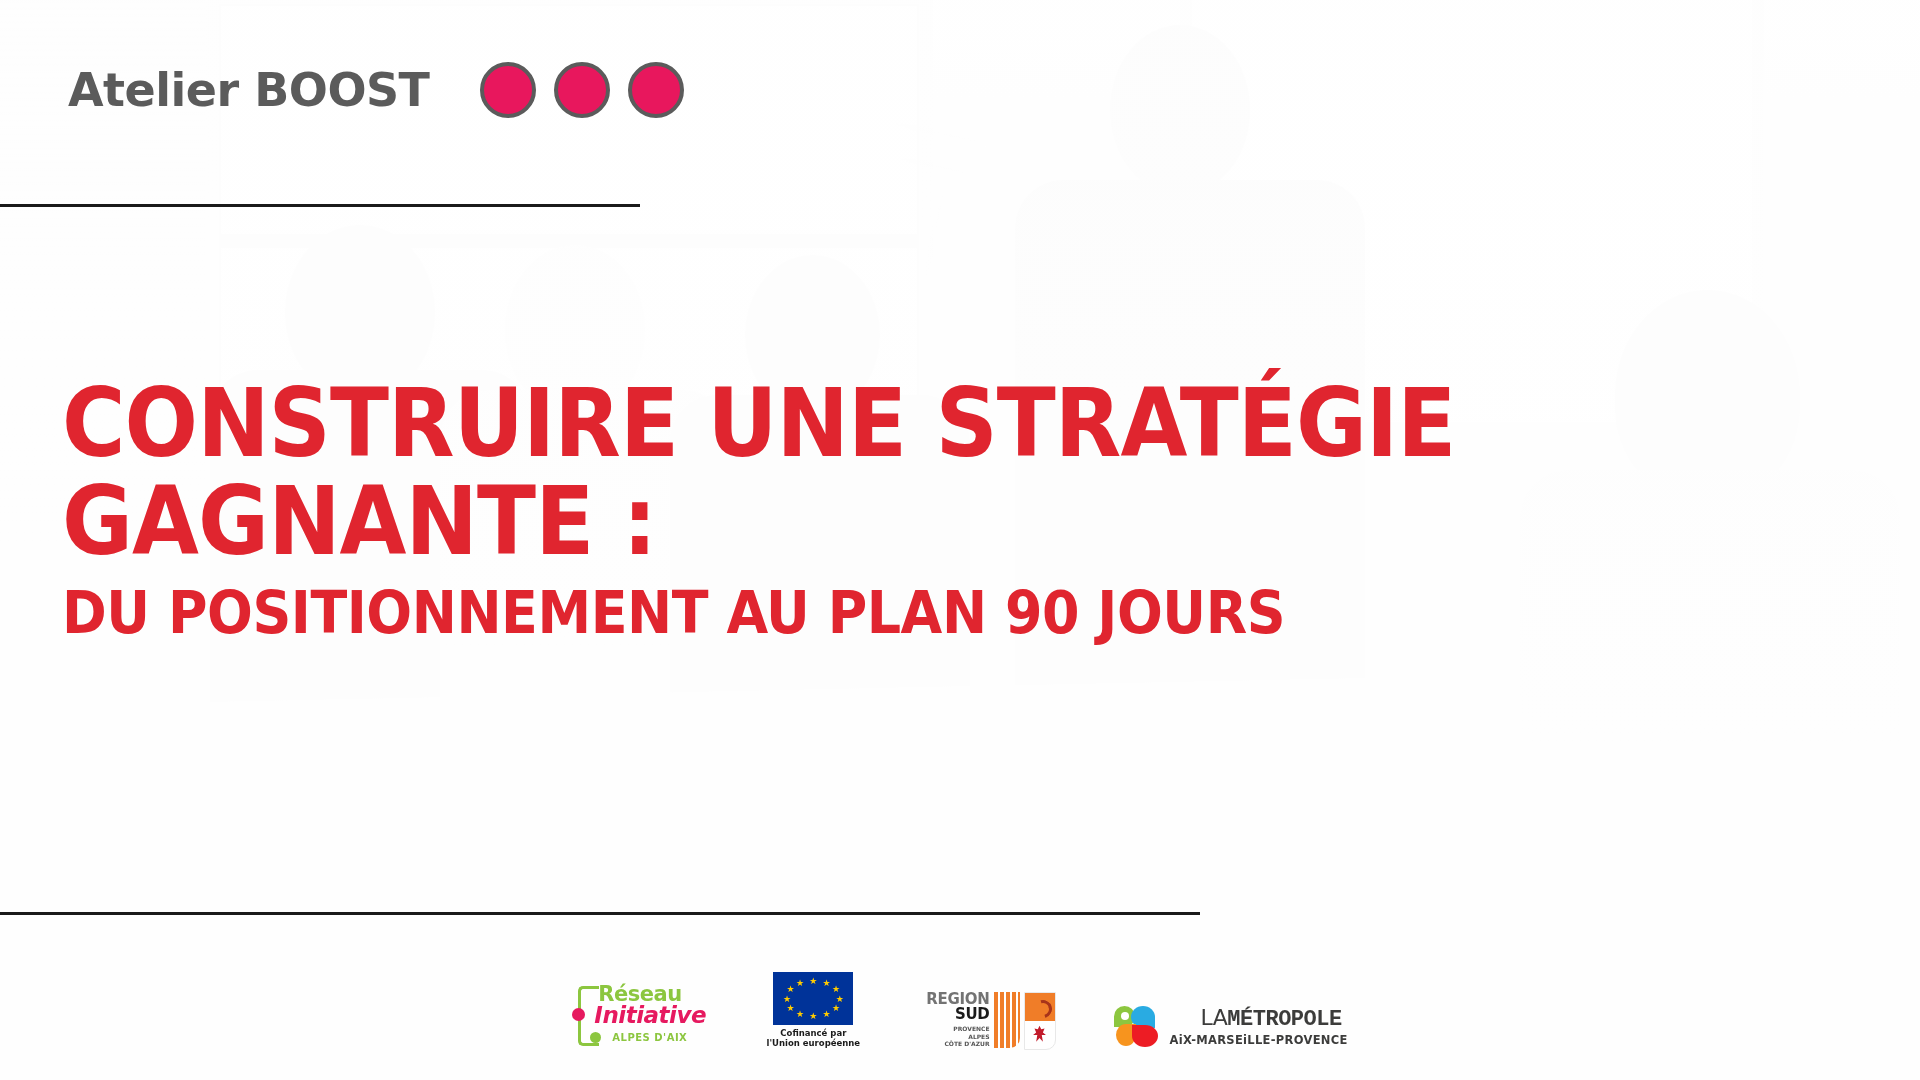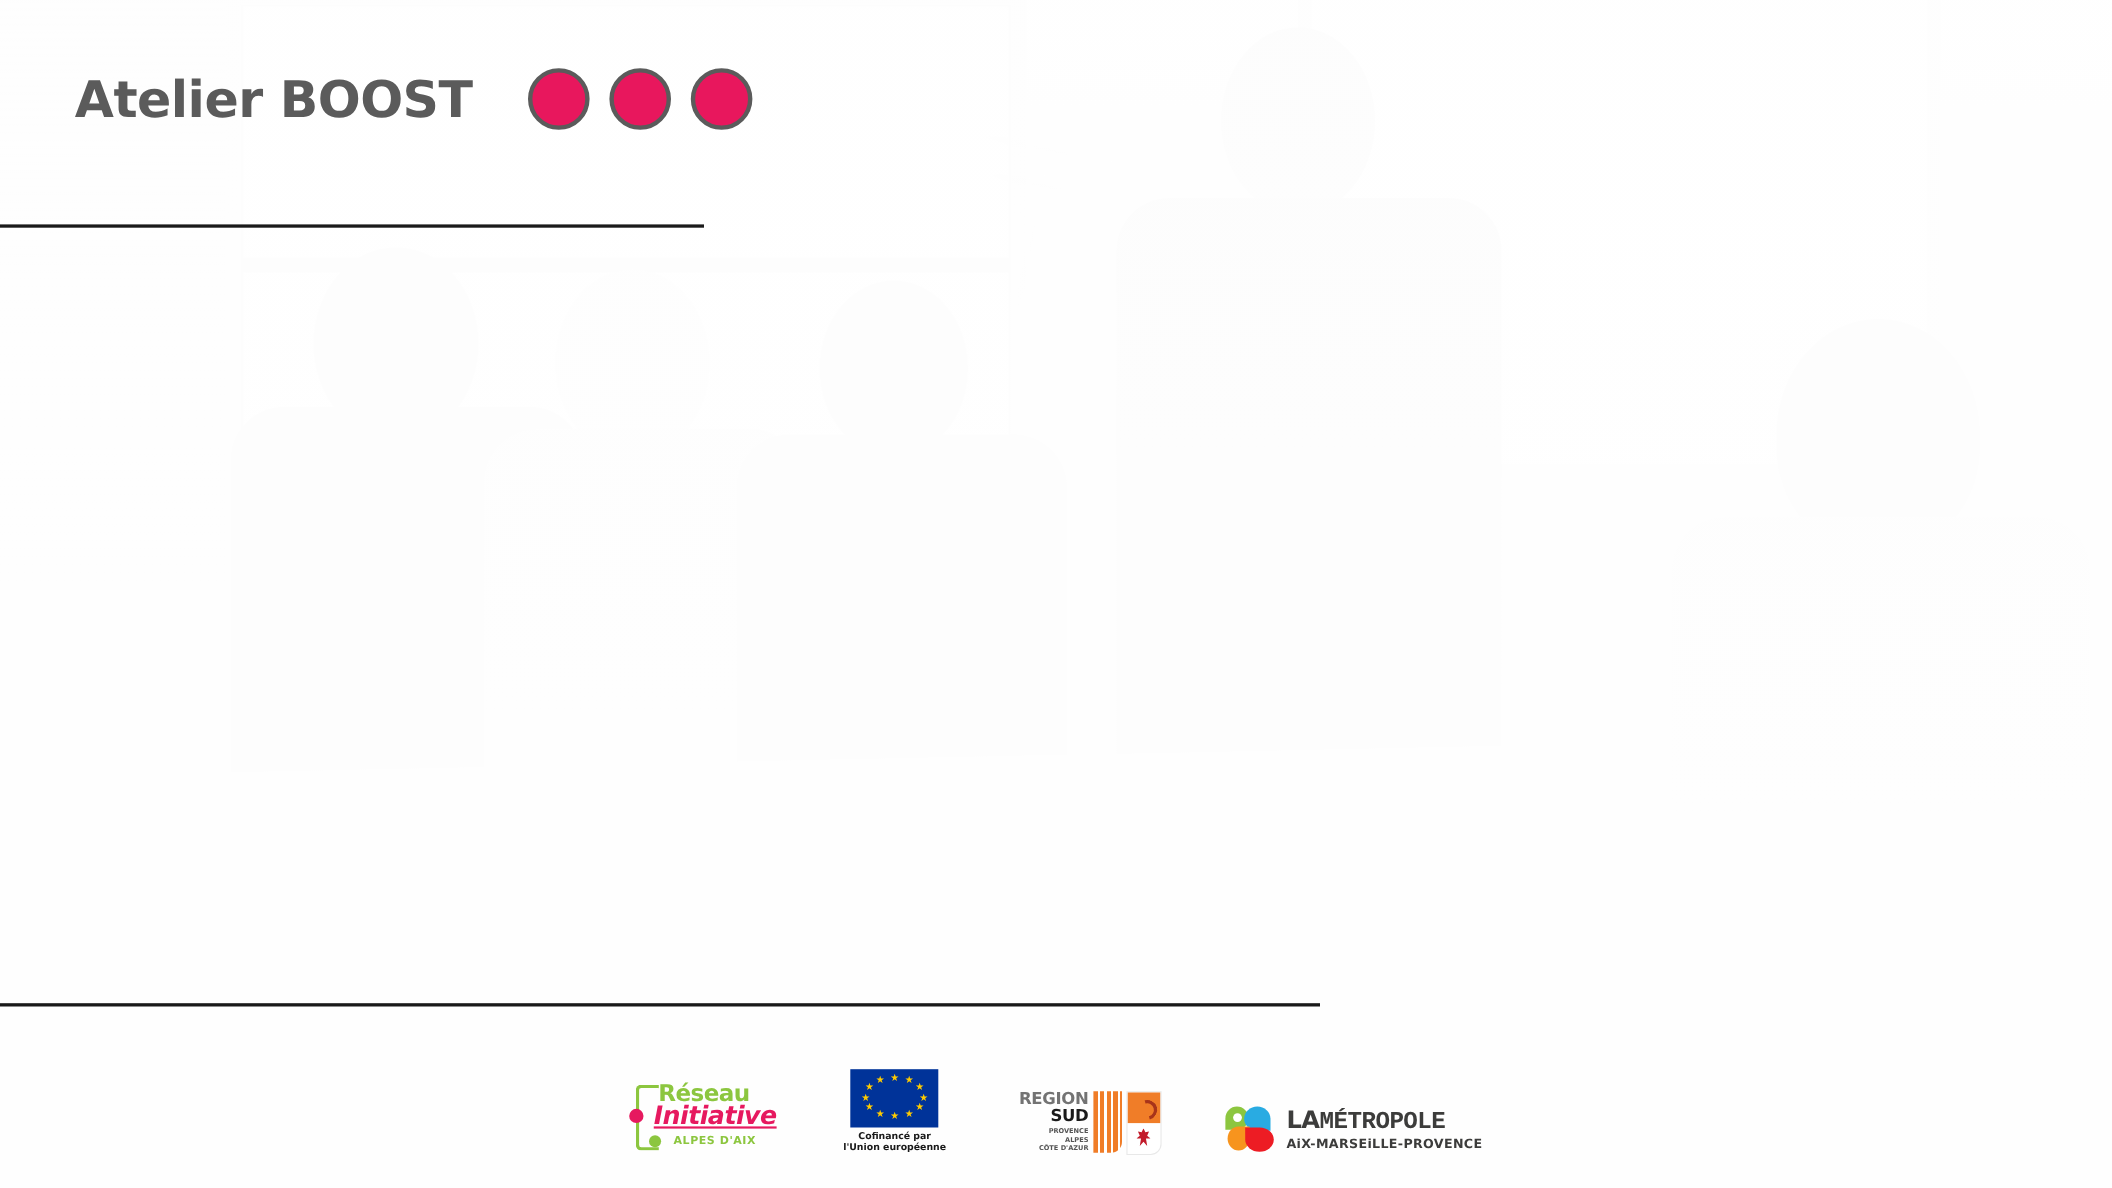--- a/index.html
+++ b/index.html
@@ -223,21 +223,21 @@
     font-family: "DejaVu Sans", sans-serif;
   }
   .li-reseau {
     position: absolute; left: 26px; top: 0;
     font-size: 21px; font-weight: 700; color: #8cc63f;
     font-style: normal; letter-spacing: -0.5px;
   }
   .li-initiative {
     position: absolute; left: 22px; top: 20px;
     font-size: 23px; font-weight: 700; color: #e6195f;
-    font-style: italic; letter-spacing: -0.5px; text-decoration: underline;
+    font-style: italic; letter-spacing: -0.5px;
   }
   .li-pays {
     position: absolute; left: 40px; top: 50px;
     font-size: 10px; font-weight: 700; color: #8cc63f; letter-spacing: 0.5px;
   }
   .li-bracket {
     position: absolute; left: 6px; top: 4px;
     width: 18px; height: 54px;
     border-left: 3px solid #8cc63f;
     border-top: 3px solid #8cc63f;
@@ -323,21 +323,21 @@
   }
   .mp-mark { position: relative; width: 48px; height: 42px; }
   .mp-b1 { position:absolute; left:0;  top:0;  width:21px; height:21px; border-radius:50% 50% 50% 0; background:#8cc63f; }
   .mp-b2 { position:absolute; left:17px; top:0; width:24px; height:22px; border-radius:50% 50% 0 50%; background:#29abe2; }
   .mp-b3 { position:absolute; left:2px; top:18px; width:20px; height:22px; border-radius:50% 0 50% 50%; background:#f7941e; }
   .mp-b4 { position:absolute; left:18px; top:19px; width:26px; height:22px; border-radius:0 50% 50% 50%; background:#ed1c24; }
   .mp-dot { position:absolute; left:7px; top:6px; width:8px; height:8px; border-radius:50%; background:#ffffff; }
   .mp-text { display: flex; flex-direction: column; }
   .mp-line1 { font-size: 22px; line-height: 1; color: #3c3c3b; letter-spacing: -0.5px; }
   .mp-line1 b { font-weight: 700; font-family: Liberation Mono, monospace; }
-  .mp-line1 span.light { font-weight: 700; }
+  .mp-line1 span.light { font-weight: 400; margin-left: 31px; }
   .mp-line2 { font-size: 11.5px; font-weight: 700; color: #3c3c3b; letter-spacing: 0.3px; margin-top: 2px; }
 </style>
 </head>
 <body>
 
 <div class="slide">
 
   <div class="bg-photo">
     <div class="wall-l"></div>
     <div class="window"></div>
@@ -375,20 +375,25 @@
     <div class="dots">
       <span class="dot"></span>
       <span class="dot"></span>
       <span class="dot"></span>
     </div>
   </div>
 
   <div class="rule-top"></div>
 
 
+  <div class="title-block">
+    <div class="title-line l1">CONSTRUIRE UNE STRATÉGIE</div>
+    <div class="title-line l2">GAGNANTE :</div>
+    <div class="subtitle-line">DU POSITIONNEMENT AU PLAN 90 JOURS</div>
+  </div>
 
   <div class="rule-bottom"></div>
 
   <div class="footer-logos">
 
     <div class="logo">
       <div class="logo-initiative">
         <div class="li-bracket"></div>
         <div class="li-dot-pink"></div>
         <div class="li-dot-green"></div>

